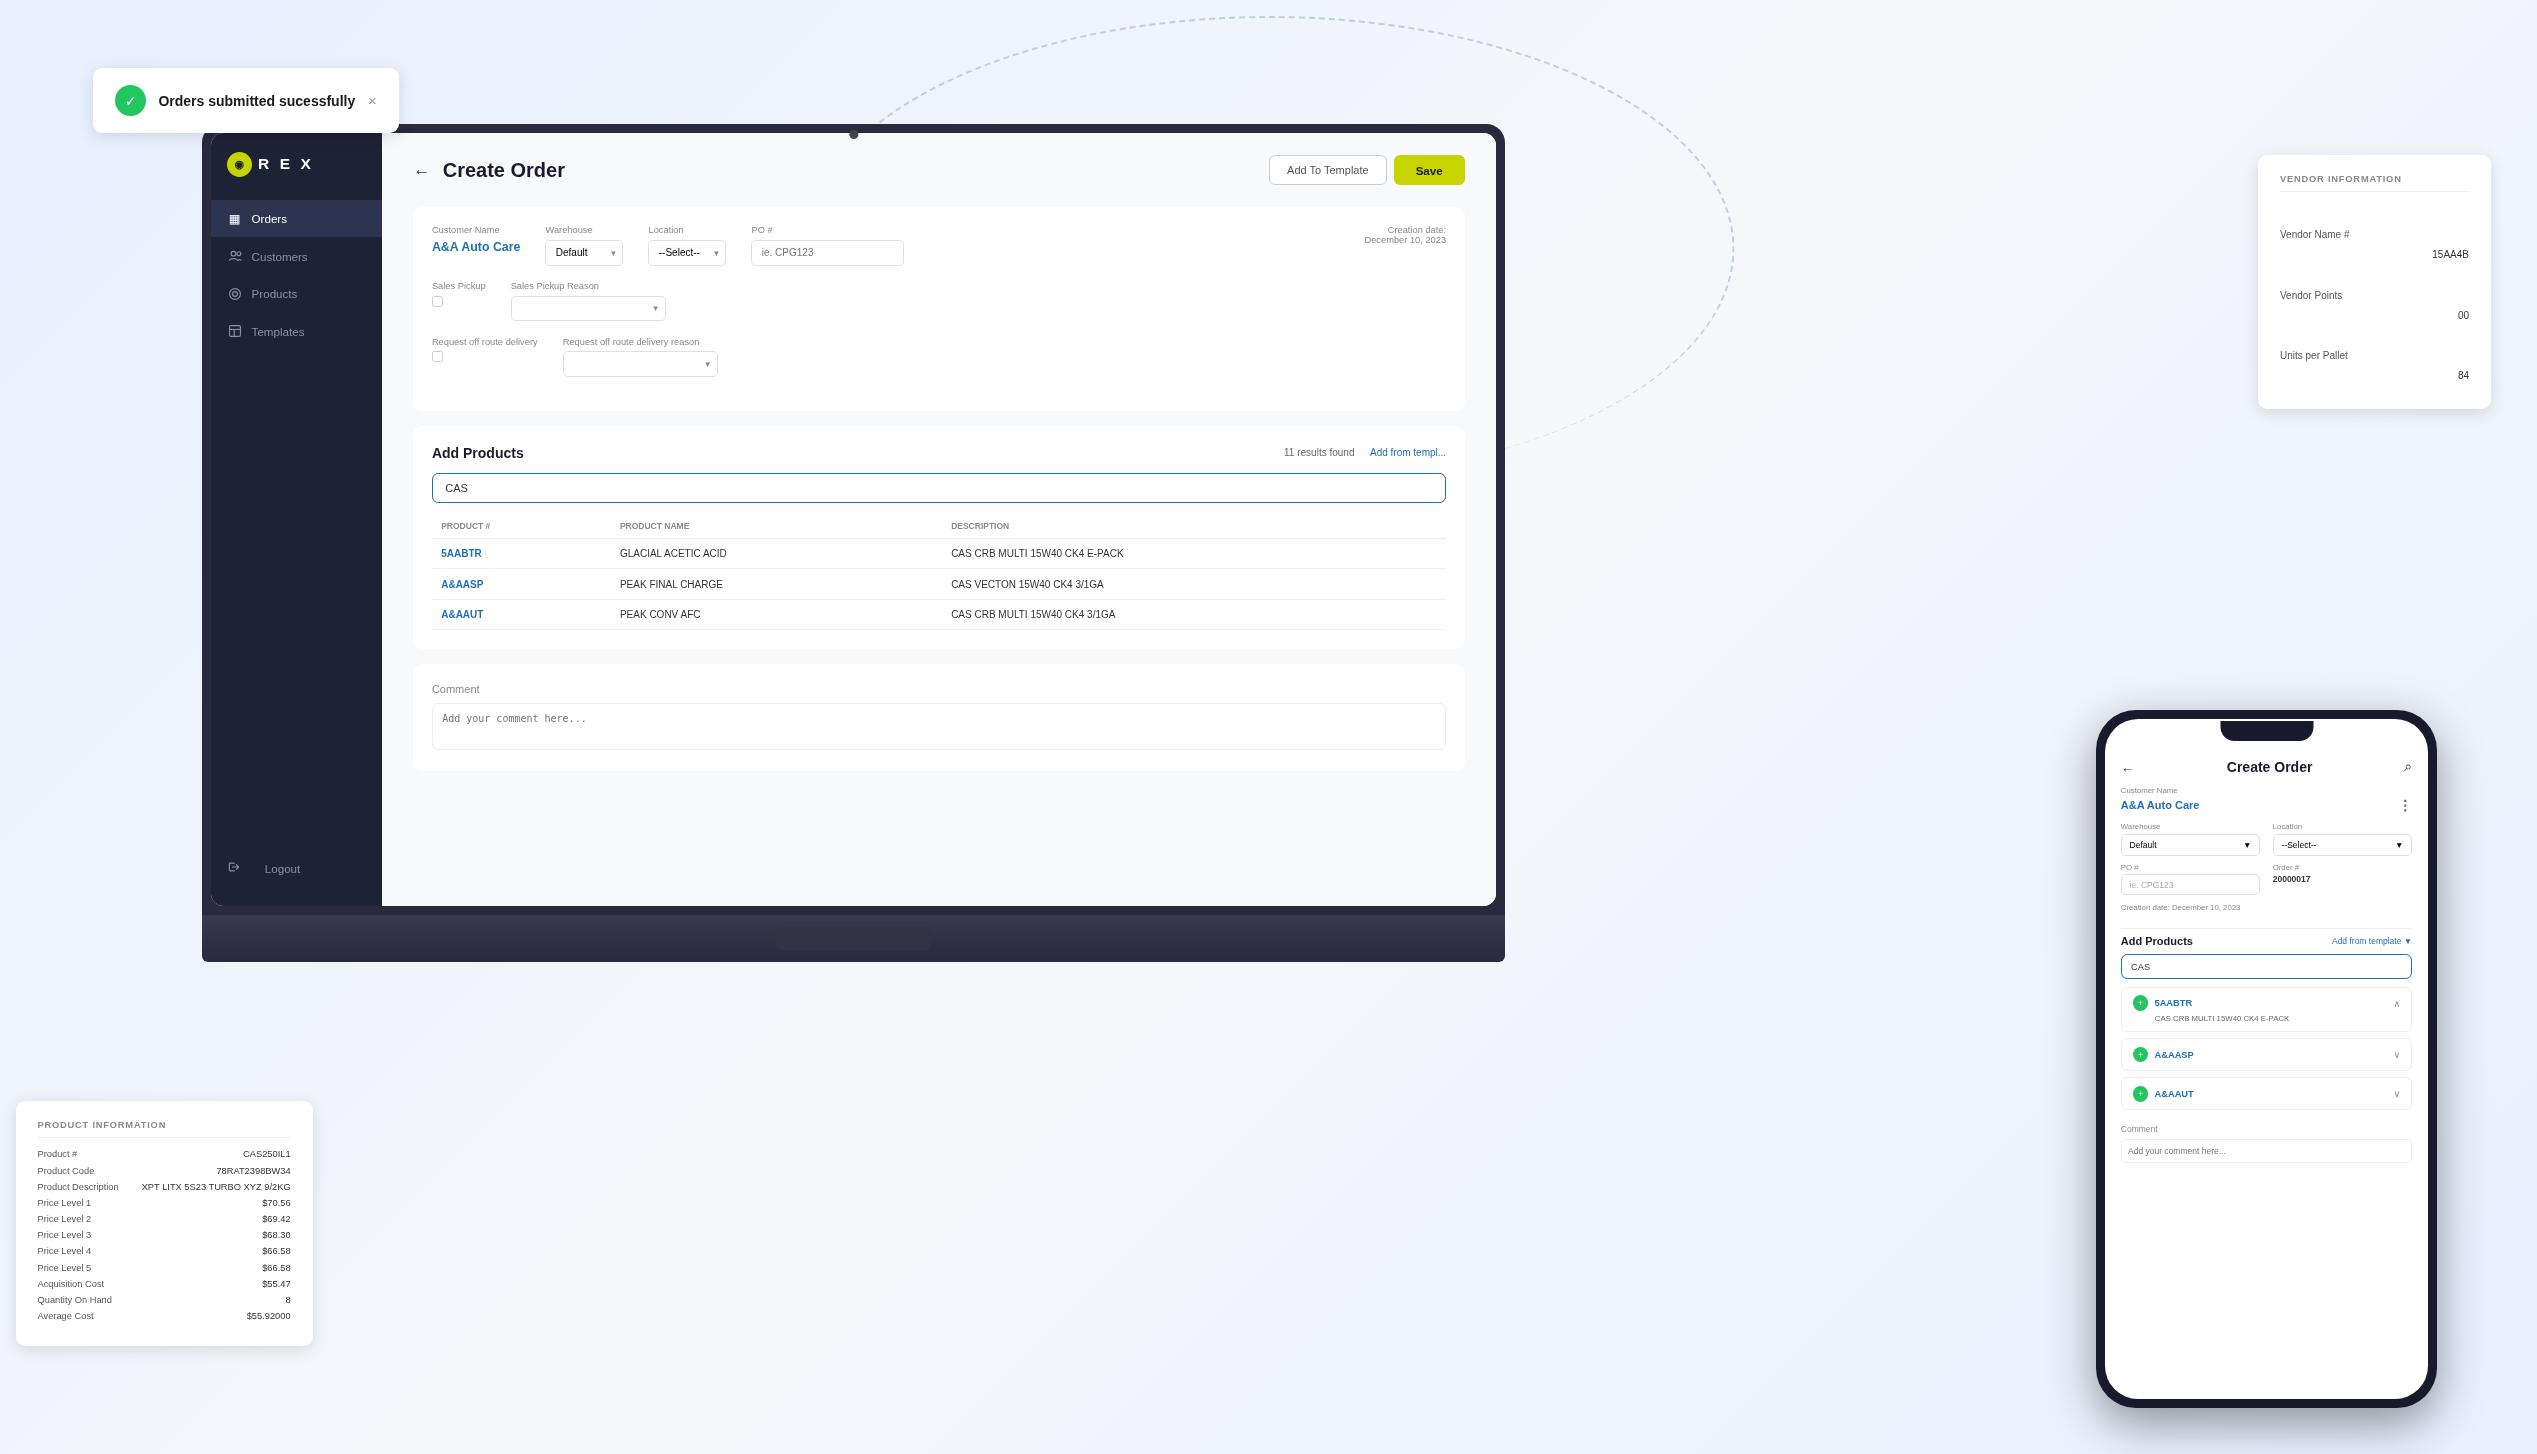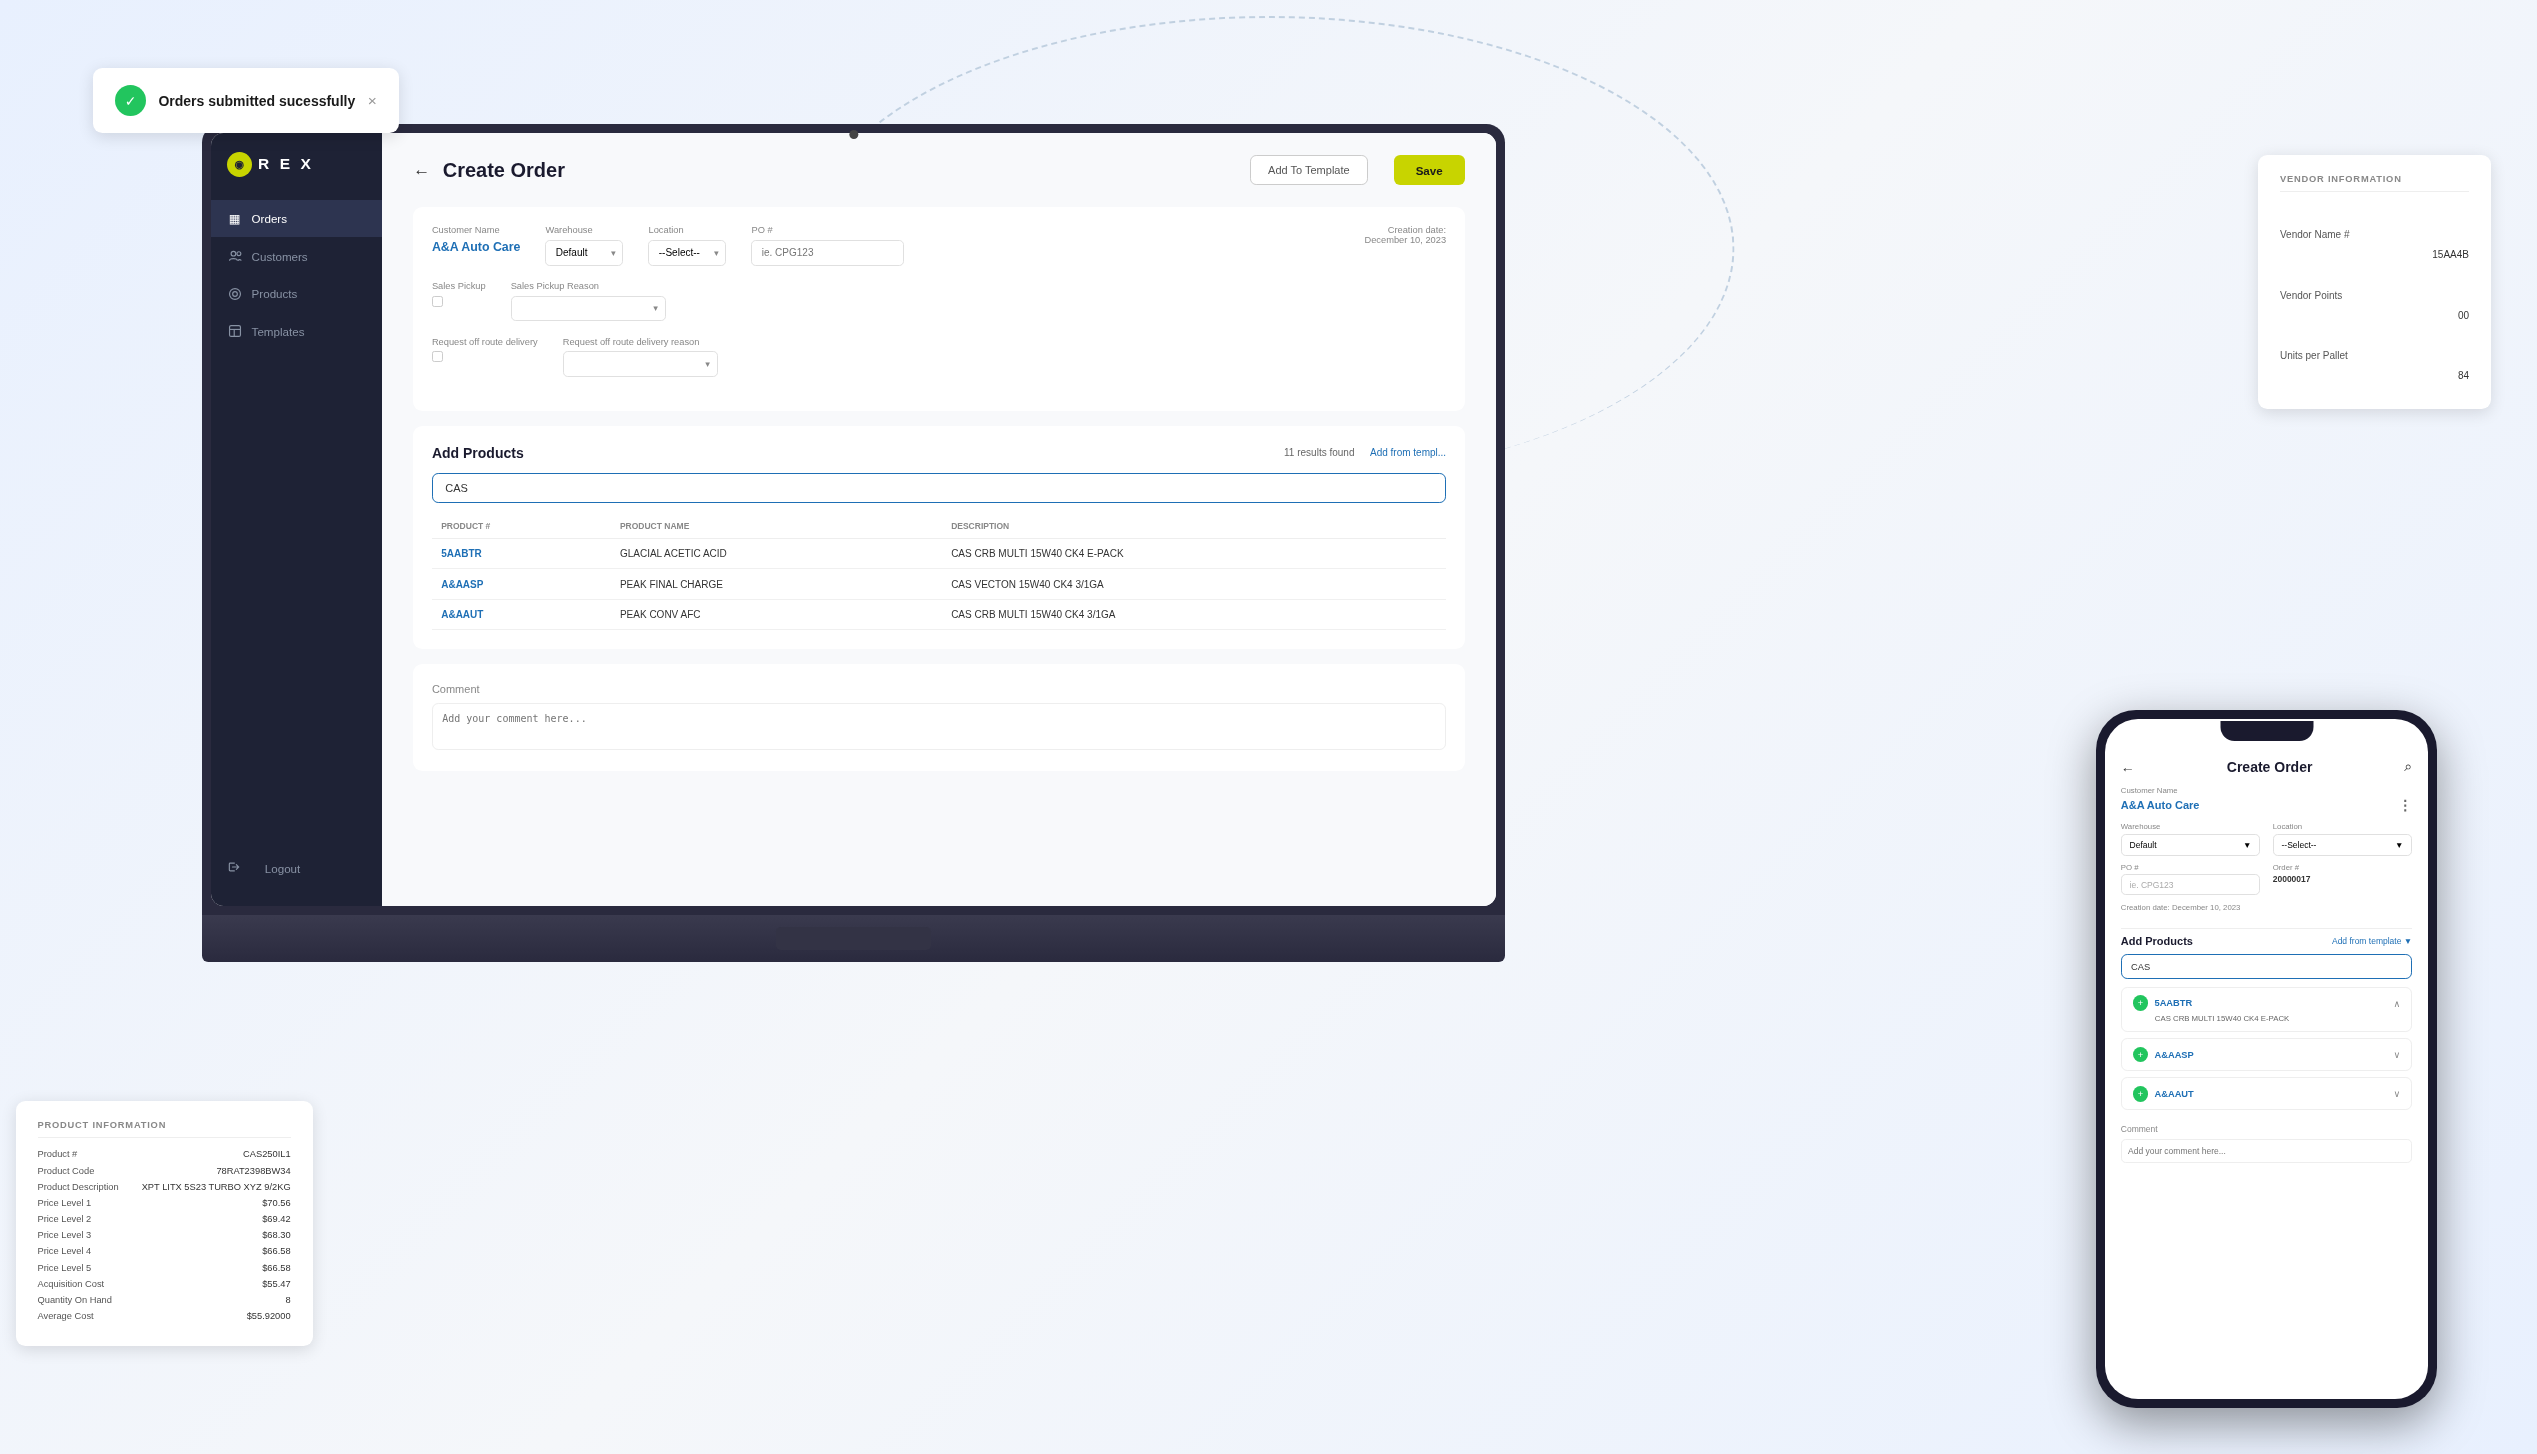--- a/index.html
+++ b/index.html
@@ -219,21 +219,21 @@
       color: #333;
       cursor: pointer;
     }
     .form-title {
       font-size: 20px;
       font-weight: 700;
       color: #1a1a2e;
     }
     .header-actions {
       display: flex;
-      gap: 26px;
+      gap: 7px;
       justify-content: space-between;
     }
     .btn-template {
       padding: 7.8px 17px;
       border: 0.8px solid #ccc;
       background: white;
       border-radius: 6.2px;
       font-size: 11px;
       color: #555;
       cursor: pointer;

